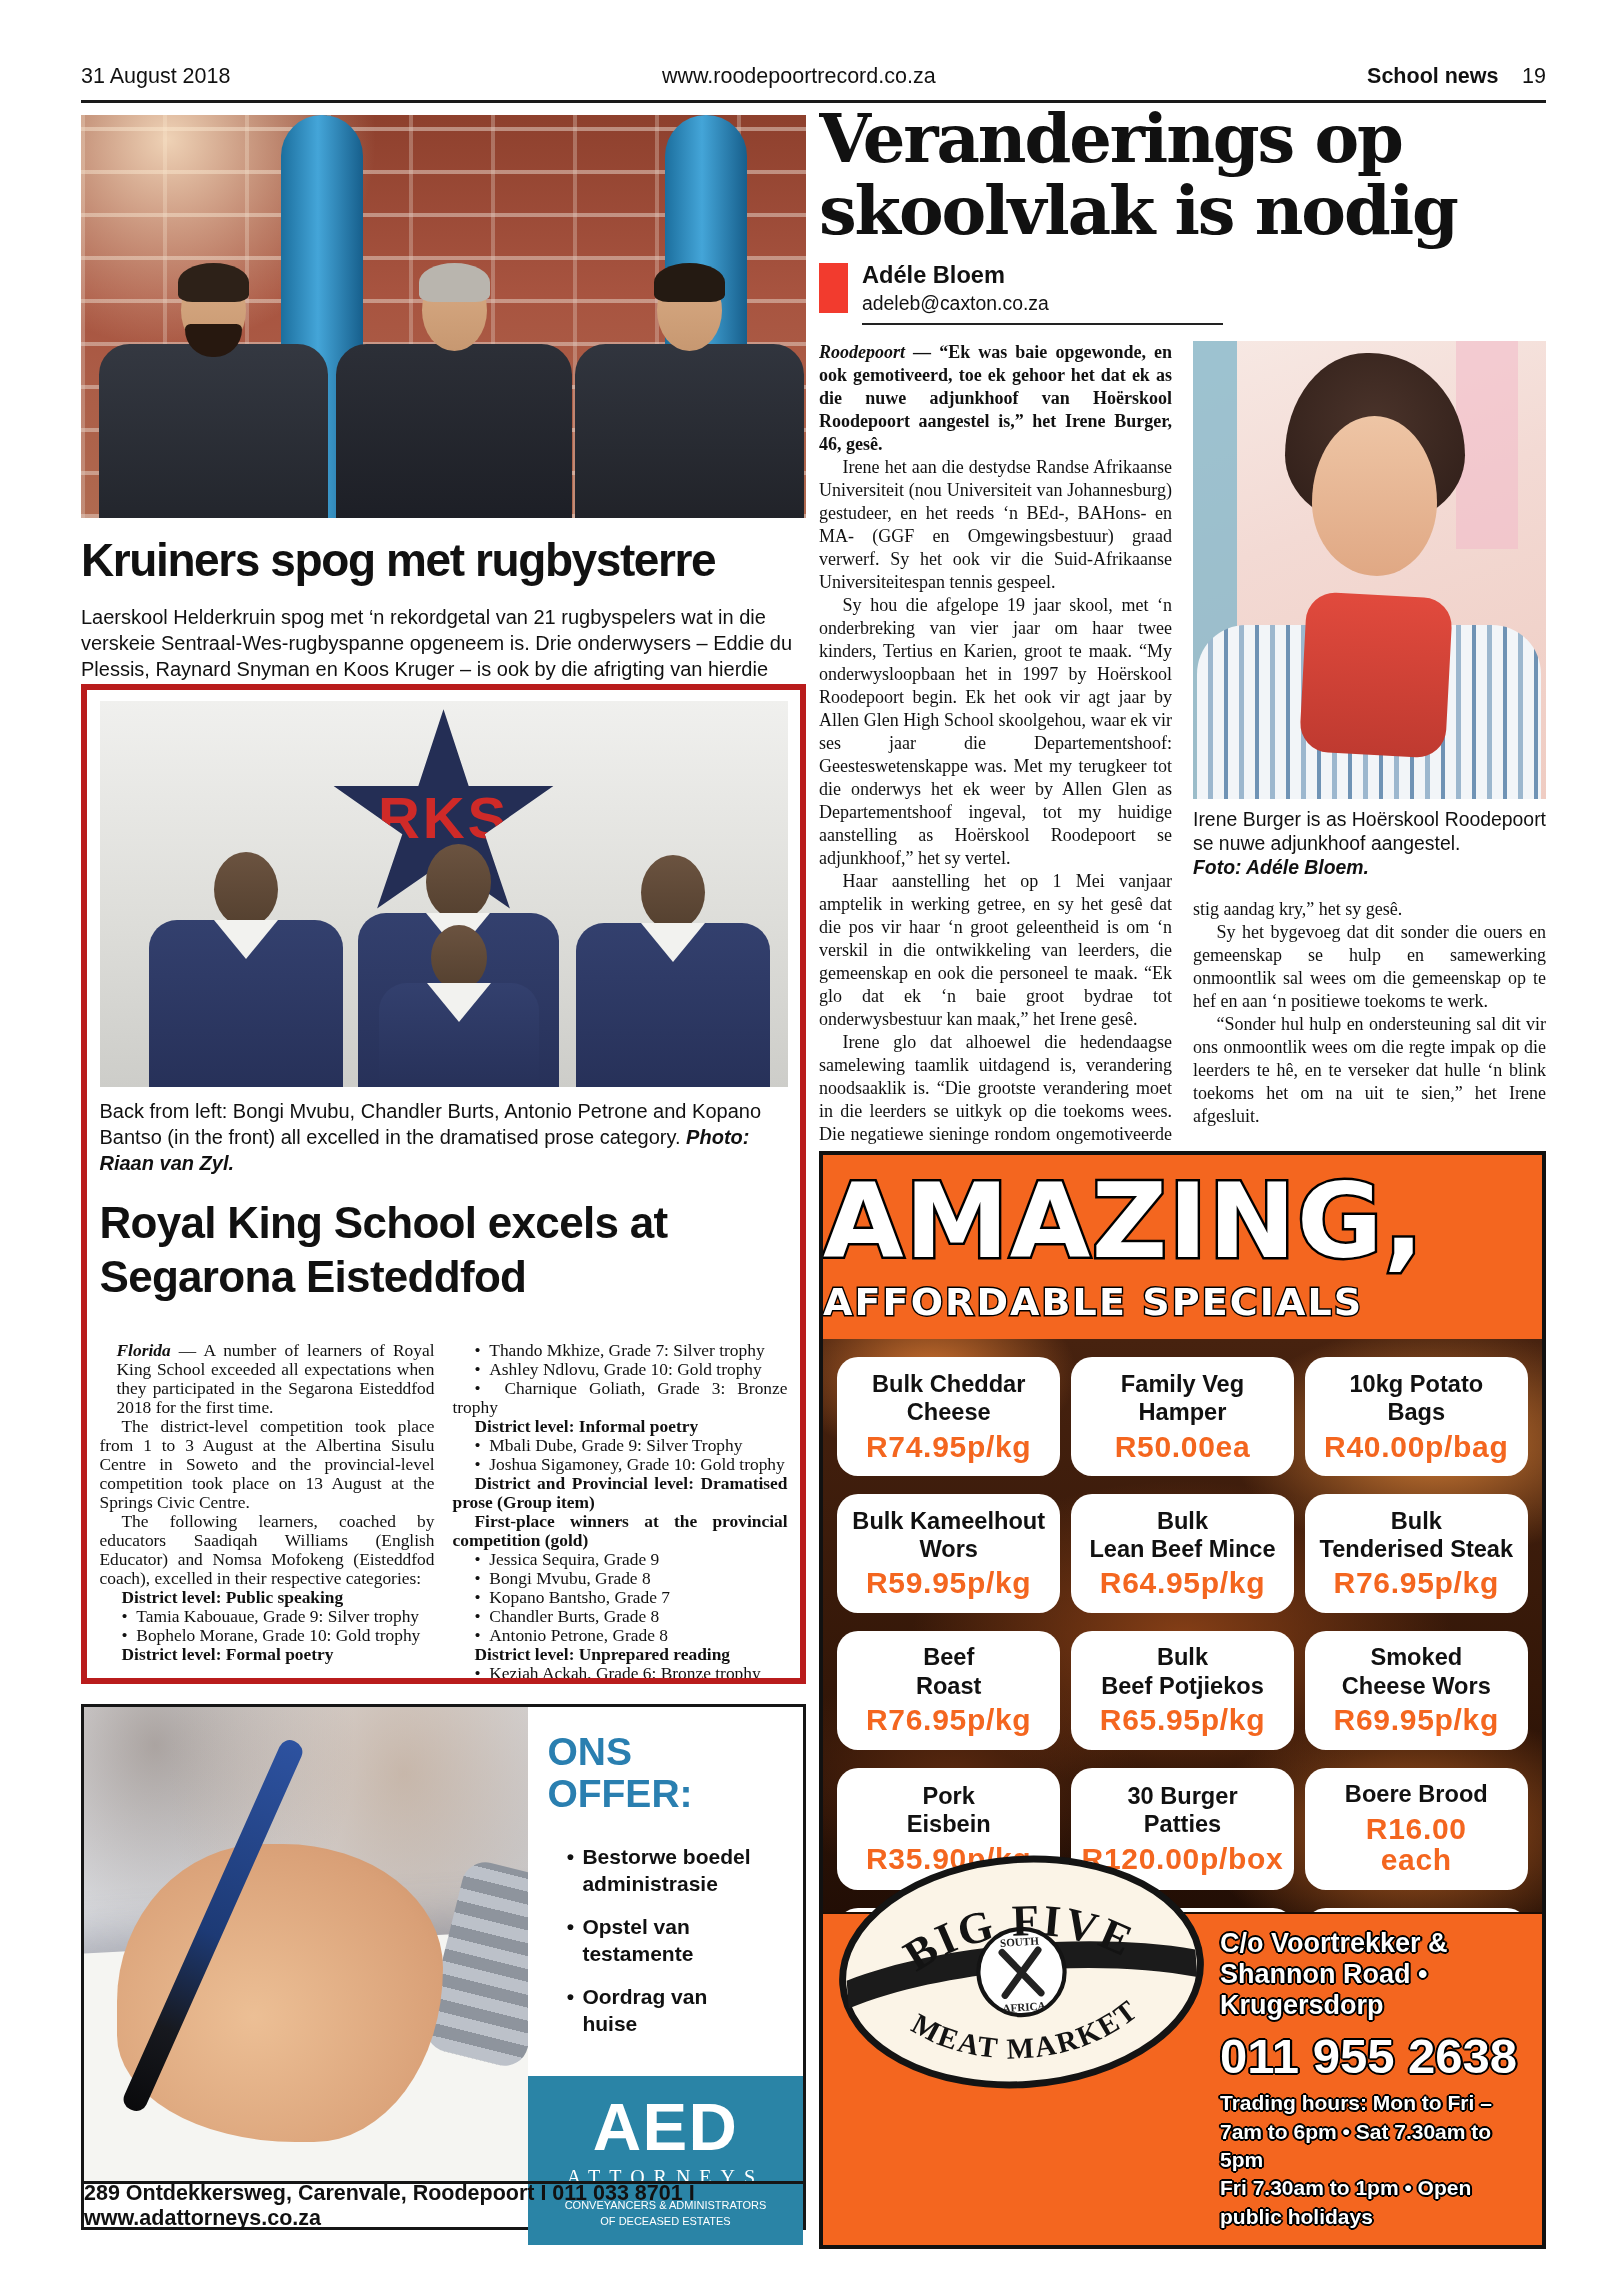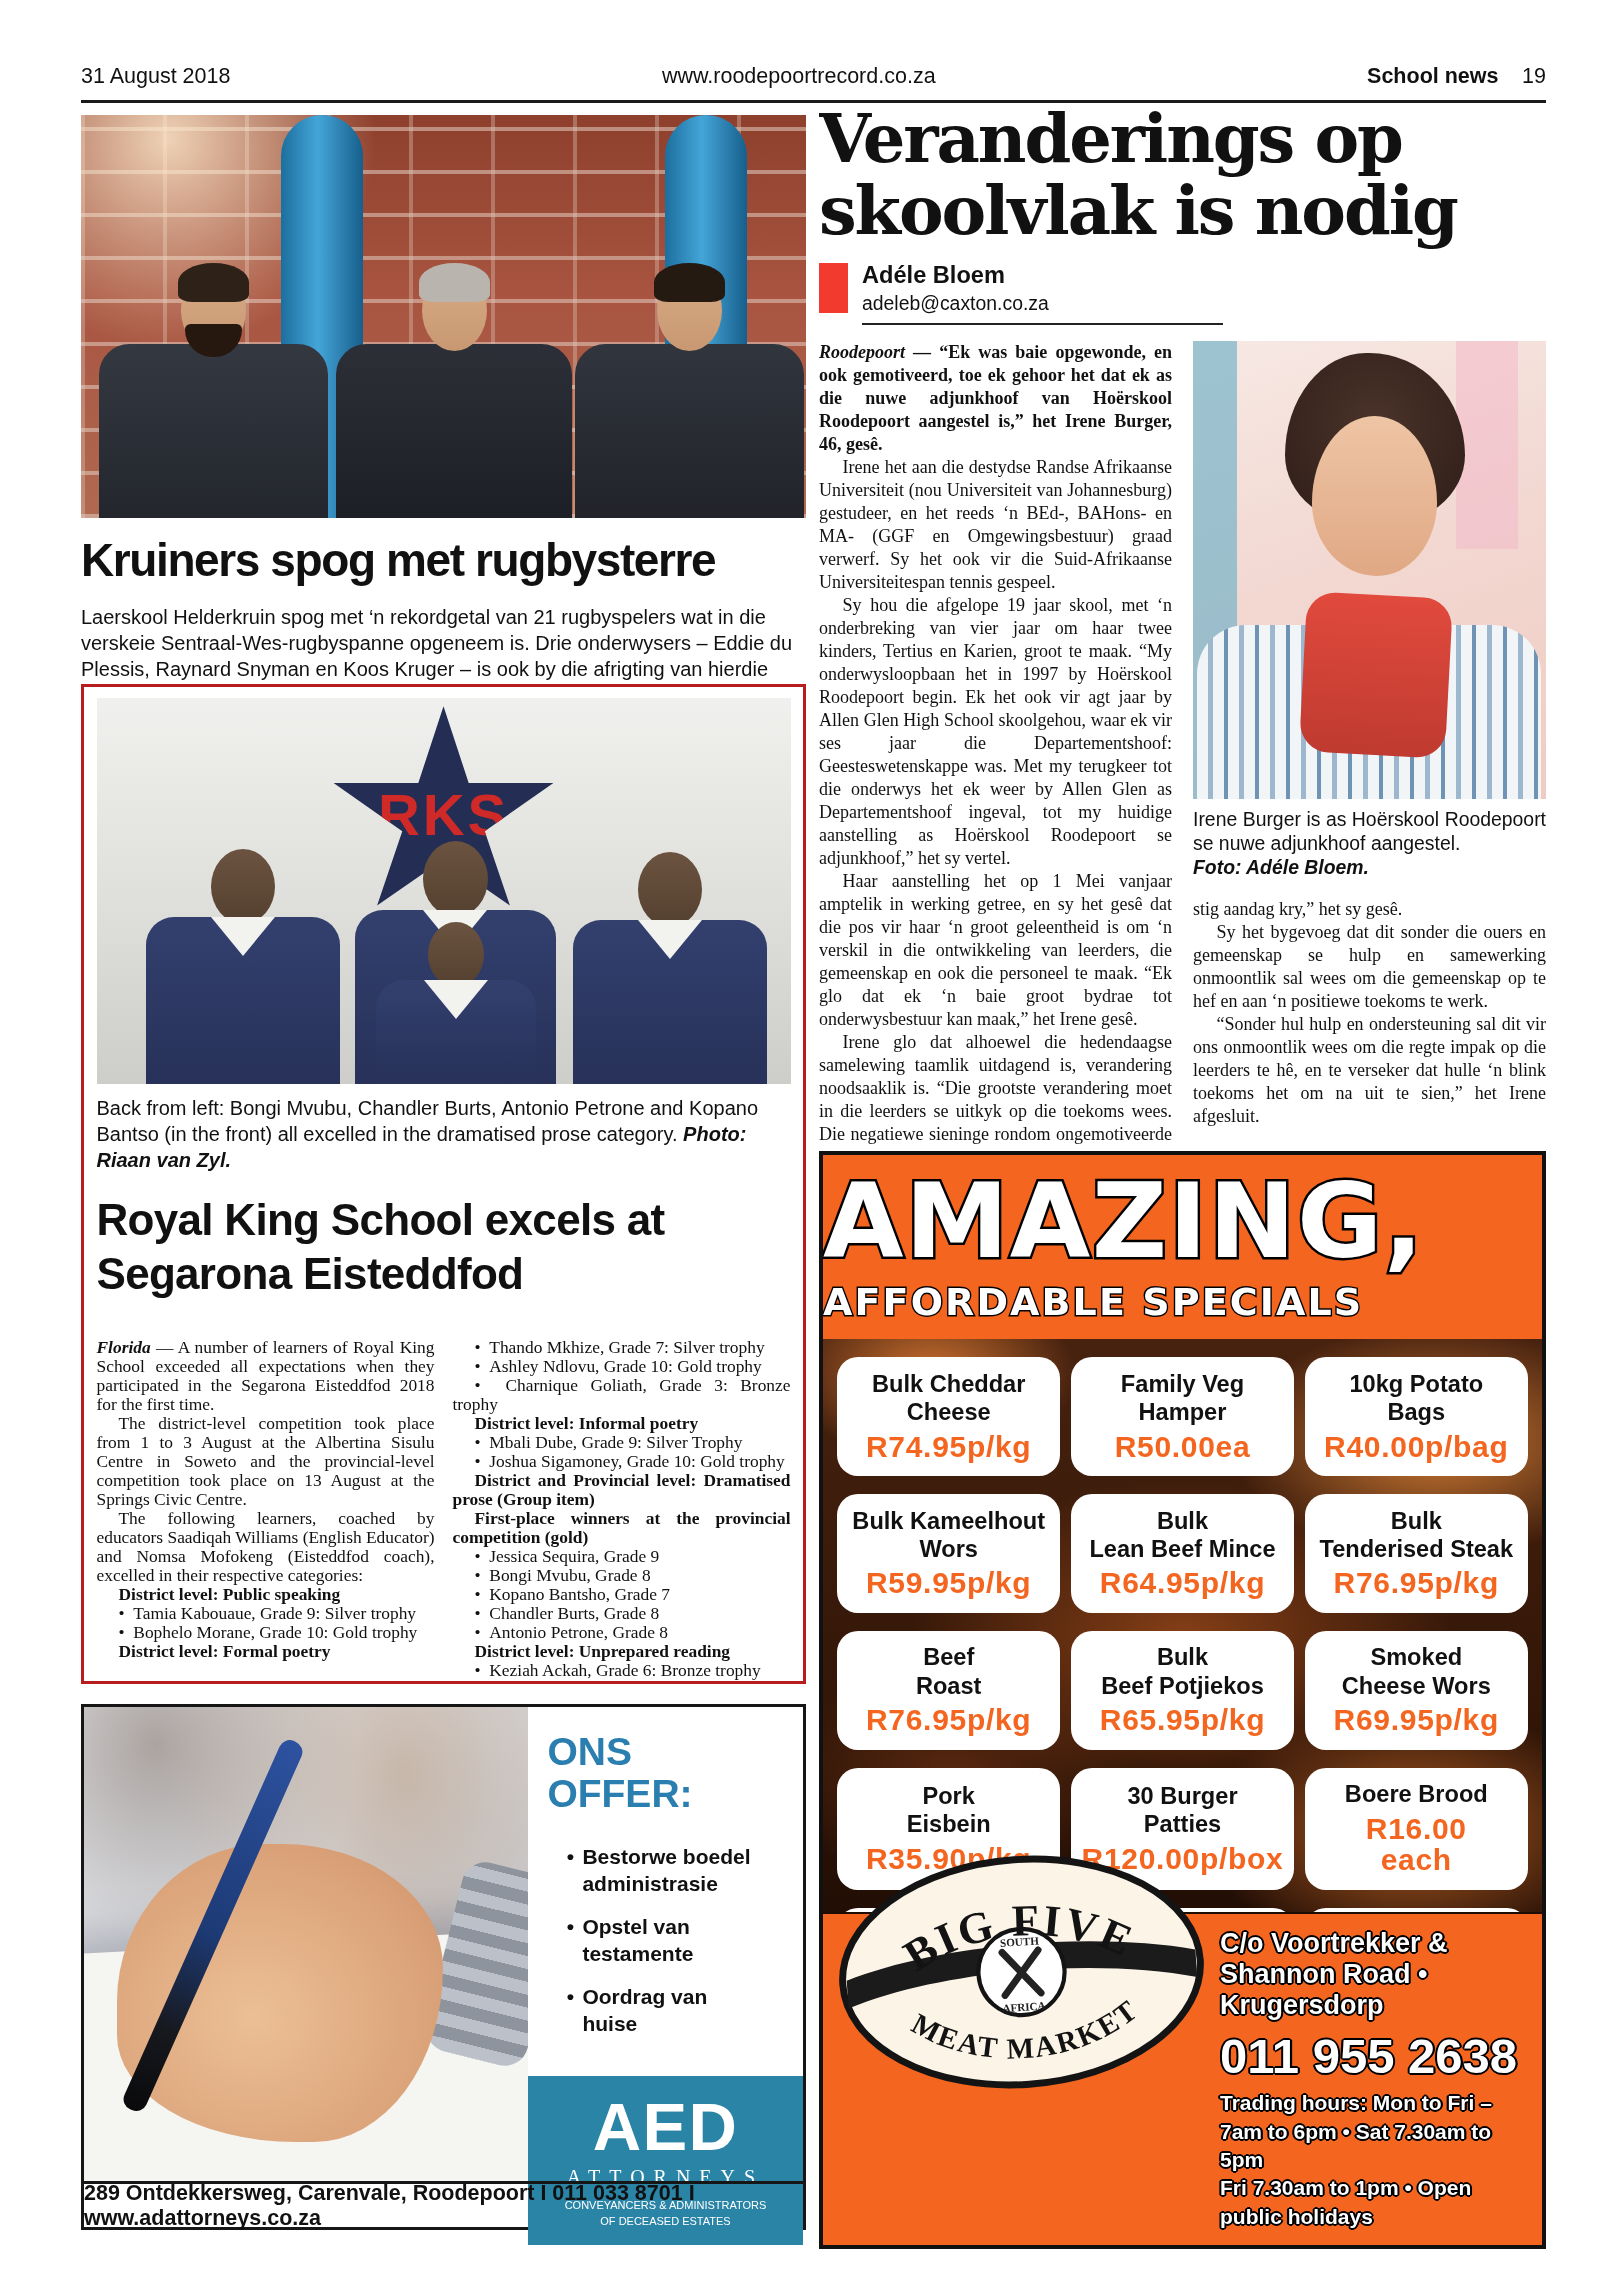--- a/index.html
+++ b/index.html
@@ -38,21 +38,21 @@
   .m2{left:255px;width:236px;} .m2 .hair{background:#b9b5ae;}
   .m2 .torso{background:linear-gradient(180deg,#2c2f37,#1d1f26);}
   .m3{left:494px;width:229px;} .m3 .hair{background:#241a12;}
   .m3 .torso{background:linear-gradient(180deg,#31353e,#212329);}
   .rugby-h1{margin:18px 0 8.3px;font-size:46px;font-weight:bold;letter-spacing:-1.4px;line-height:1.05;}
   .rugby-cap{font-size:20px;line-height:26px;}
   .credit{font-weight:bold;font-style:italic;}
 
   
   .royal{position:absolute;left:81px;top:684px;width:725px;height:1000px;
-     border:3px solid #b91c1c;background:#fff;box-sizing:border-box;padding:11px 12.5px;overflow:hidden;}
+     border:6px solid #b91c1c;background:#fff;box-sizing:border-box;padding:11px 12.5px;overflow:hidden;}
   .rks-photo{position:relative;height:386px;overflow:hidden;
      background:linear-gradient(180deg,#f0f0ee,#dededa 55%,#cdcdc9);}
   .rks-star{position:absolute;left:50%;top:8.3px;width:229px;height:219px;transform:translateX(-50%);
      background:#242e55;
      clip-path:polygon(50% 0%,61% 35%,98% 35%,68% 57%,79% 91%,50% 70%,21% 91%,32% 57%,2% 35%,39% 35%);}
   .rks-star span{position:absolute;left:0;top:75px;width:100%;text-align:center;
      font-size:58px;font-weight:bold;color:#cf2a28;letter-spacing:2.8px;}
   .kid{position:absolute;bottom:0;text-align:center;}
   .kid .khead{border-radius:50%;margin:0 auto;background:linear-gradient(180deg,#6b5340,#54402f);}
   .kid .kvest{border-radius:28px 28px 0 0;margin-top:-7px;position:relative;
@@ -63,21 +63,21 @@
   .k1{left:49px;width:194px;}  .k1 .khead{width:64px;height:75px;} .k1 .kvest{height:167px;}
   .k2{left:258px;width:201px;} .k2 .khead{width:65px;height:76px;} .k2 .kvest{height:174px;}
   .k3{left:476px;width:194px;} .k3 .khead{width:64px;height:75px;} .k3 .kvest{height:164px;}
   .k4{left:279px;width:160px;z-index:2;} .k4 .khead{width:56px;height:65px;} .k4 .kvest{height:104px;}
   .royal-cap{margin-top:11px;font-size:20px;line-height:26px;}
   .royal-h{margin-top:16.7px;font-size:44px;line-height:54px;font-weight:bold;letter-spacing:-0.7px;}
   .royal-cols{display:flex;gap:18px;margin-top:14px;font-family:"Liberation Serif",serif;
      font-size:17.4px;line-height:19px;text-align:justify;}
   .royal-cols .col{flex:1;min-width:0;}
   .rk-p{margin:0;text-indent:22px;}
-  .rk-p.first{text-indent:0;}
+  .rk-p.first{text-indent:0;margin-left:17px;}
   .rk-h{margin:0;font-weight:bold;text-indent:22px;}
   .rk-b{margin:0;text-indent:22px;}
   .rk-b::before{content:"•\00a0\00a0";}
   .lead-loc{font-weight:bold;font-style:italic;}
 
   
   .aed{position:absolute;left:81px;top:1704px;width:725px;height:526px;border:3.5px solid #161616;
      box-sizing:border-box;display:flex;flex-direction:column;background:#fff;}
   .aed-top{flex:1;display:flex;min-height:0;}
   .aed-photo{width:444px;position:relative;overflow:hidden;flex:none;

